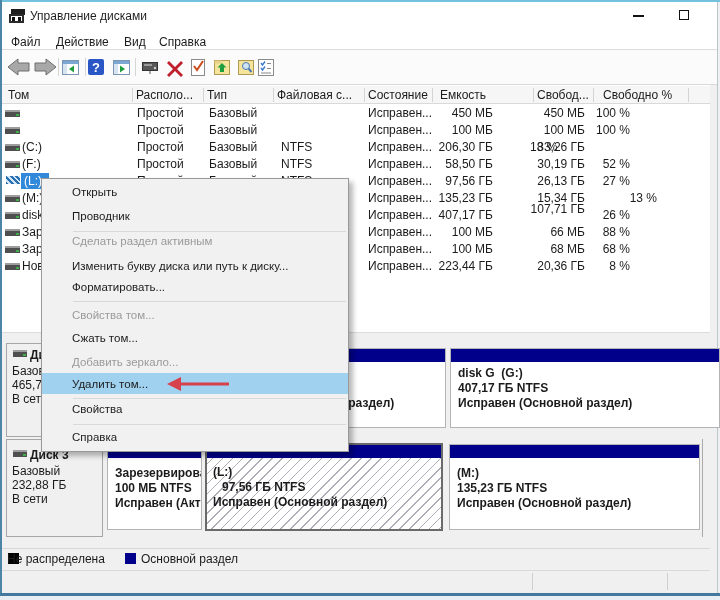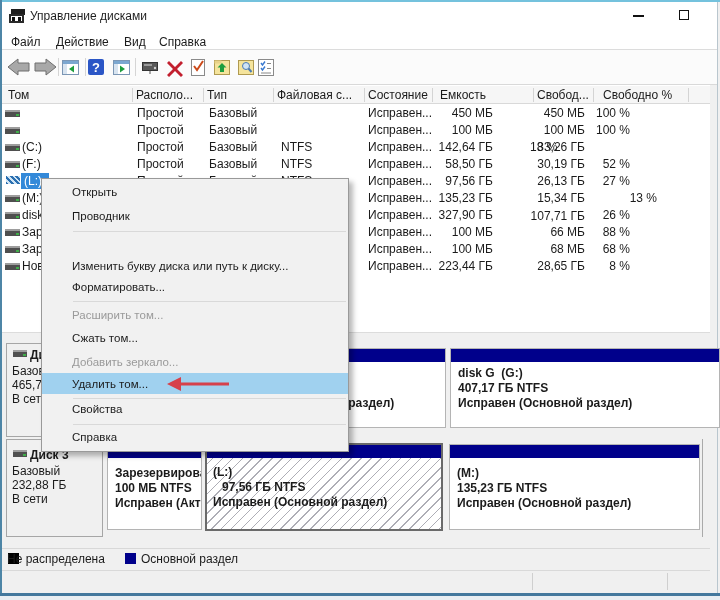--- a/index.html
+++ b/index.html
@@ -129,21 +129,21 @@
     <div class="tcell" style="left:368px;top:122px;">Исправен...</div>
     <div class="tcell" style="left:393px;top:122px;width:100px;text-align:right;">100 МБ</div>
     <div class="tcell" style="left:485px;top:122px;width:100px;text-align:right;">100 МБ</div>
     <div class="tcell" style="left:530px;top:122px;width:100px;text-align:right;">100 %</div>
 <div class="row-ico" style="left:5px;top:144px;"></div>
     <div class="tcell" style="left:22px;top:139px;">(C:)</div>
     <div class="tcell" style="left:137px;top:139px;">Простой</div>
     <div class="tcell" style="left:209px;top:139px;">Базовый</div>
     <div class="tcell" style="left:281px;top:139px;">NTFS</div>
     <div class="tcell" style="left:368px;top:139px;">Исправен...</div>
-    <div class="tcell" style="left:393px;top:139px;width:100px;text-align:right;">142,64 ГБ</div>
+    <div class="tcell" style="left:393px;top:139px;width:100px;text-align:right;">206,30 ГБ</div>
     <div class="tcell" style="left:485px;top:139px;width:100px;text-align:right;">33,26 ГБ</div>
     <div class="tcell" style="left:530px;top:139px;width:100px;">18 %</div>
 <div class="row-ico" style="left:5px;top:161px;"></div>
     <div class="tcell" style="left:22px;top:156px;">(F:)</div>
     <div class="tcell" style="left:137px;top:156px;">Простой</div>
     <div class="tcell" style="left:209px;top:156px;">Базовый</div>
     <div class="tcell" style="left:281px;top:156px;">NTFS</div>
     <div class="tcell" style="left:368px;top:156px;">Исправен...</div>
     <div class="tcell" style="left:393px;top:156px;width:100px;text-align:right;">58,50 ГБ</div>
     <div class="tcell" style="left:485px;top:156px;width:100px;text-align:right;">30,19 ГБ</div>
@@ -164,22 +164,22 @@
     <div class="tcell" style="left:368px;top:190px;">Исправен...</div>
     <div class="tcell" style="left:393px;top:190px;width:100px;text-align:right;">135,23 ГБ</div>
     <div class="tcell" style="left:485px;top:190px;width:100px;text-align:right;">15,34 ГБ</div>
     <div class="tcell" style="left:557px;top:190px;width:100px;text-align:right;">13 %</div>
 <div class="row-ico" style="left:5px;top:212px;"></div>
     <div class="tcell" style="left:22px;top:207px;">disk G (G:)</div>
     <div class="tcell" style="left:137px;top:207px;">Простой</div>
     <div class="tcell" style="left:209px;top:207px;">Базовый</div>
     <div class="tcell" style="left:281px;top:207px;">NTFS</div>
     <div class="tcell" style="left:368px;top:207px;">Исправен...</div>
-    <div class="tcell" style="left:393px;top:207px;width:100px;text-align:right;">327,90 ГБ</div>
-    <div class="tcell" style="left:485px;top:208px;width:100px;text-align:right;">107,71 ГБ</div>
+    <div class="tcell" style="left:393px;top:207px;width:100px;text-align:right;">407,17 ГБ</div>
+    <div class="tcell" style="left:485px;top:201px;width:100px;text-align:right;">107,71 ГБ</div>
     <div class="tcell" style="left:530px;top:207px;width:100px;text-align:right;">26 %</div>
 <div class="row-ico" style="left:5px;top:229px;"></div>
     <div class="tcell" style="left:22px;top:224px;">Зарезервиров</div>
     <div class="tcell" style="left:137px;top:224px;">Простой</div>
     <div class="tcell" style="left:209px;top:224px;">Базовый</div>
     <div class="tcell" style="left:281px;top:224px;">NTFS</div>
     <div class="tcell" style="left:368px;top:224px;">Исправен...</div>
     <div class="tcell" style="left:393px;top:224px;width:100px;text-align:right;">100 МБ</div>
     <div class="tcell" style="left:485px;top:224px;width:100px;text-align:right;">66 МБ</div>
     <div class="tcell" style="left:530px;top:224px;width:100px;text-align:right;">88 %</div>
@@ -192,21 +192,21 @@
     <div class="tcell" style="left:393px;top:241px;width:100px;text-align:right;">100 МБ</div>
     <div class="tcell" style="left:485px;top:241px;width:100px;text-align:right;">68 МБ</div>
     <div class="tcell" style="left:530px;top:241px;width:100px;text-align:right;">68 %</div>
 <div class="row-ico" style="left:5px;top:263px;"></div>
     <div class="tcell" style="left:22px;top:258px;">Новый том</div>
     <div class="tcell" style="left:137px;top:258px;">Простой</div>
     <div class="tcell" style="left:209px;top:258px;">Базовый</div>
     <div class="tcell" style="left:281px;top:258px;">NTFS</div>
     <div class="tcell" style="left:368px;top:258px;">Исправен...</div>
     <div class="tcell" style="left:393px;top:258px;width:100px;text-align:right;">223,44 ГБ</div>
-    <div class="tcell" style="left:485px;top:258px;width:100px;text-align:right;">28,65 ГБ</div>
+    <div class="tcell" style="left:485px;top:258px;width:100px;text-align:right;">20,36 ГБ</div>
     <div class="tcell" style="left:530px;top:258px;width:100px;text-align:right;">8 %</div>
 </div>
 
 <div class="abs" style="left:21px;top:173px;width:28px;height:16px;background:#3389d9;"></div>
 <div class="abs" style="left:24px;top:173px;height:16px;line-height:16px;color:#fff;">(L:)</div>
 
 <div class="abs" style="left:2px;top:333px;width:708px;height:215px;background:#f0f0f0;"></div>
 <div class="abs" style="left:2px;top:548px;width:708px;height:1px;background:#d8d8d8;"></div>
 
 <div class="abs" style="left:6px;top:343px;width:97px;height:94px;background:#f0f0f0;border:1px solid #a6a6a6;"></div>
@@ -258,24 +258,25 @@
 
 <div class="abs" style="left:2px;top:570px;width:708px;height:1px;background:#d9d9d9;"></div>
 <div class="abs" style="left:532px;top:573px;width:1px;height:17px;background:#cfcfcf;"></div>
 <div class="abs" style="left:667px;top:573px;width:1px;height:17px;background:#cfcfcf;"></div>
 
 <div class="abs" style="left:41px;top:178px;width:308px;height:274px;background:#f1f1f1;border:1px solid #999999;box-shadow:4px 4px 5px rgba(0,0,0,0.28);"></div>
 <div class="abs" style="left:41px;top:178px;width:308px;height:274px;font-size:11.5px;">
   <div class="mi" style="top:3px;">Открыть</div>
   <div class="mi" style="top:27px;">Проводник</div>
   <div class="msep" style="top:53px;"></div>
+  <div class="mi dis" style="top:52px;">Сделать раздел активным</div>
   <div class="mi" style="top:98px;">Форматировать...</div>
   <div class="mi" style="top:76.5px;">Изменить букву диска или путь к диску...</div>
   <div class="msep" style="top:123px;"></div>
-  <div class="mi dis" style="top:125.5px;">Расширить том...</div>
+  <div class="mi dis" style="top:125.5px;">Свойства том...</div>
   <div class="mi" style="top:149px;">Сжать том...</div>
   <div class="mi dis" style="top:172.5px;">Добавить зеркало...</div>
   <div class="abs" style="left:1px;top:195px;width:306px;height:21px;background:#a0d1ef;"></div>
   <div class="mi" style="top:194.5px;">Удалить том...</div>
   <div class="msep" style="top:219.5px;"></div>
   <div class="mi" style="top:220px;">Свойства</div>
   <div class="msep" style="top:246px;"></div>
   <div class="mi" style="top:248px;">Справка</div>
 </div>
 

